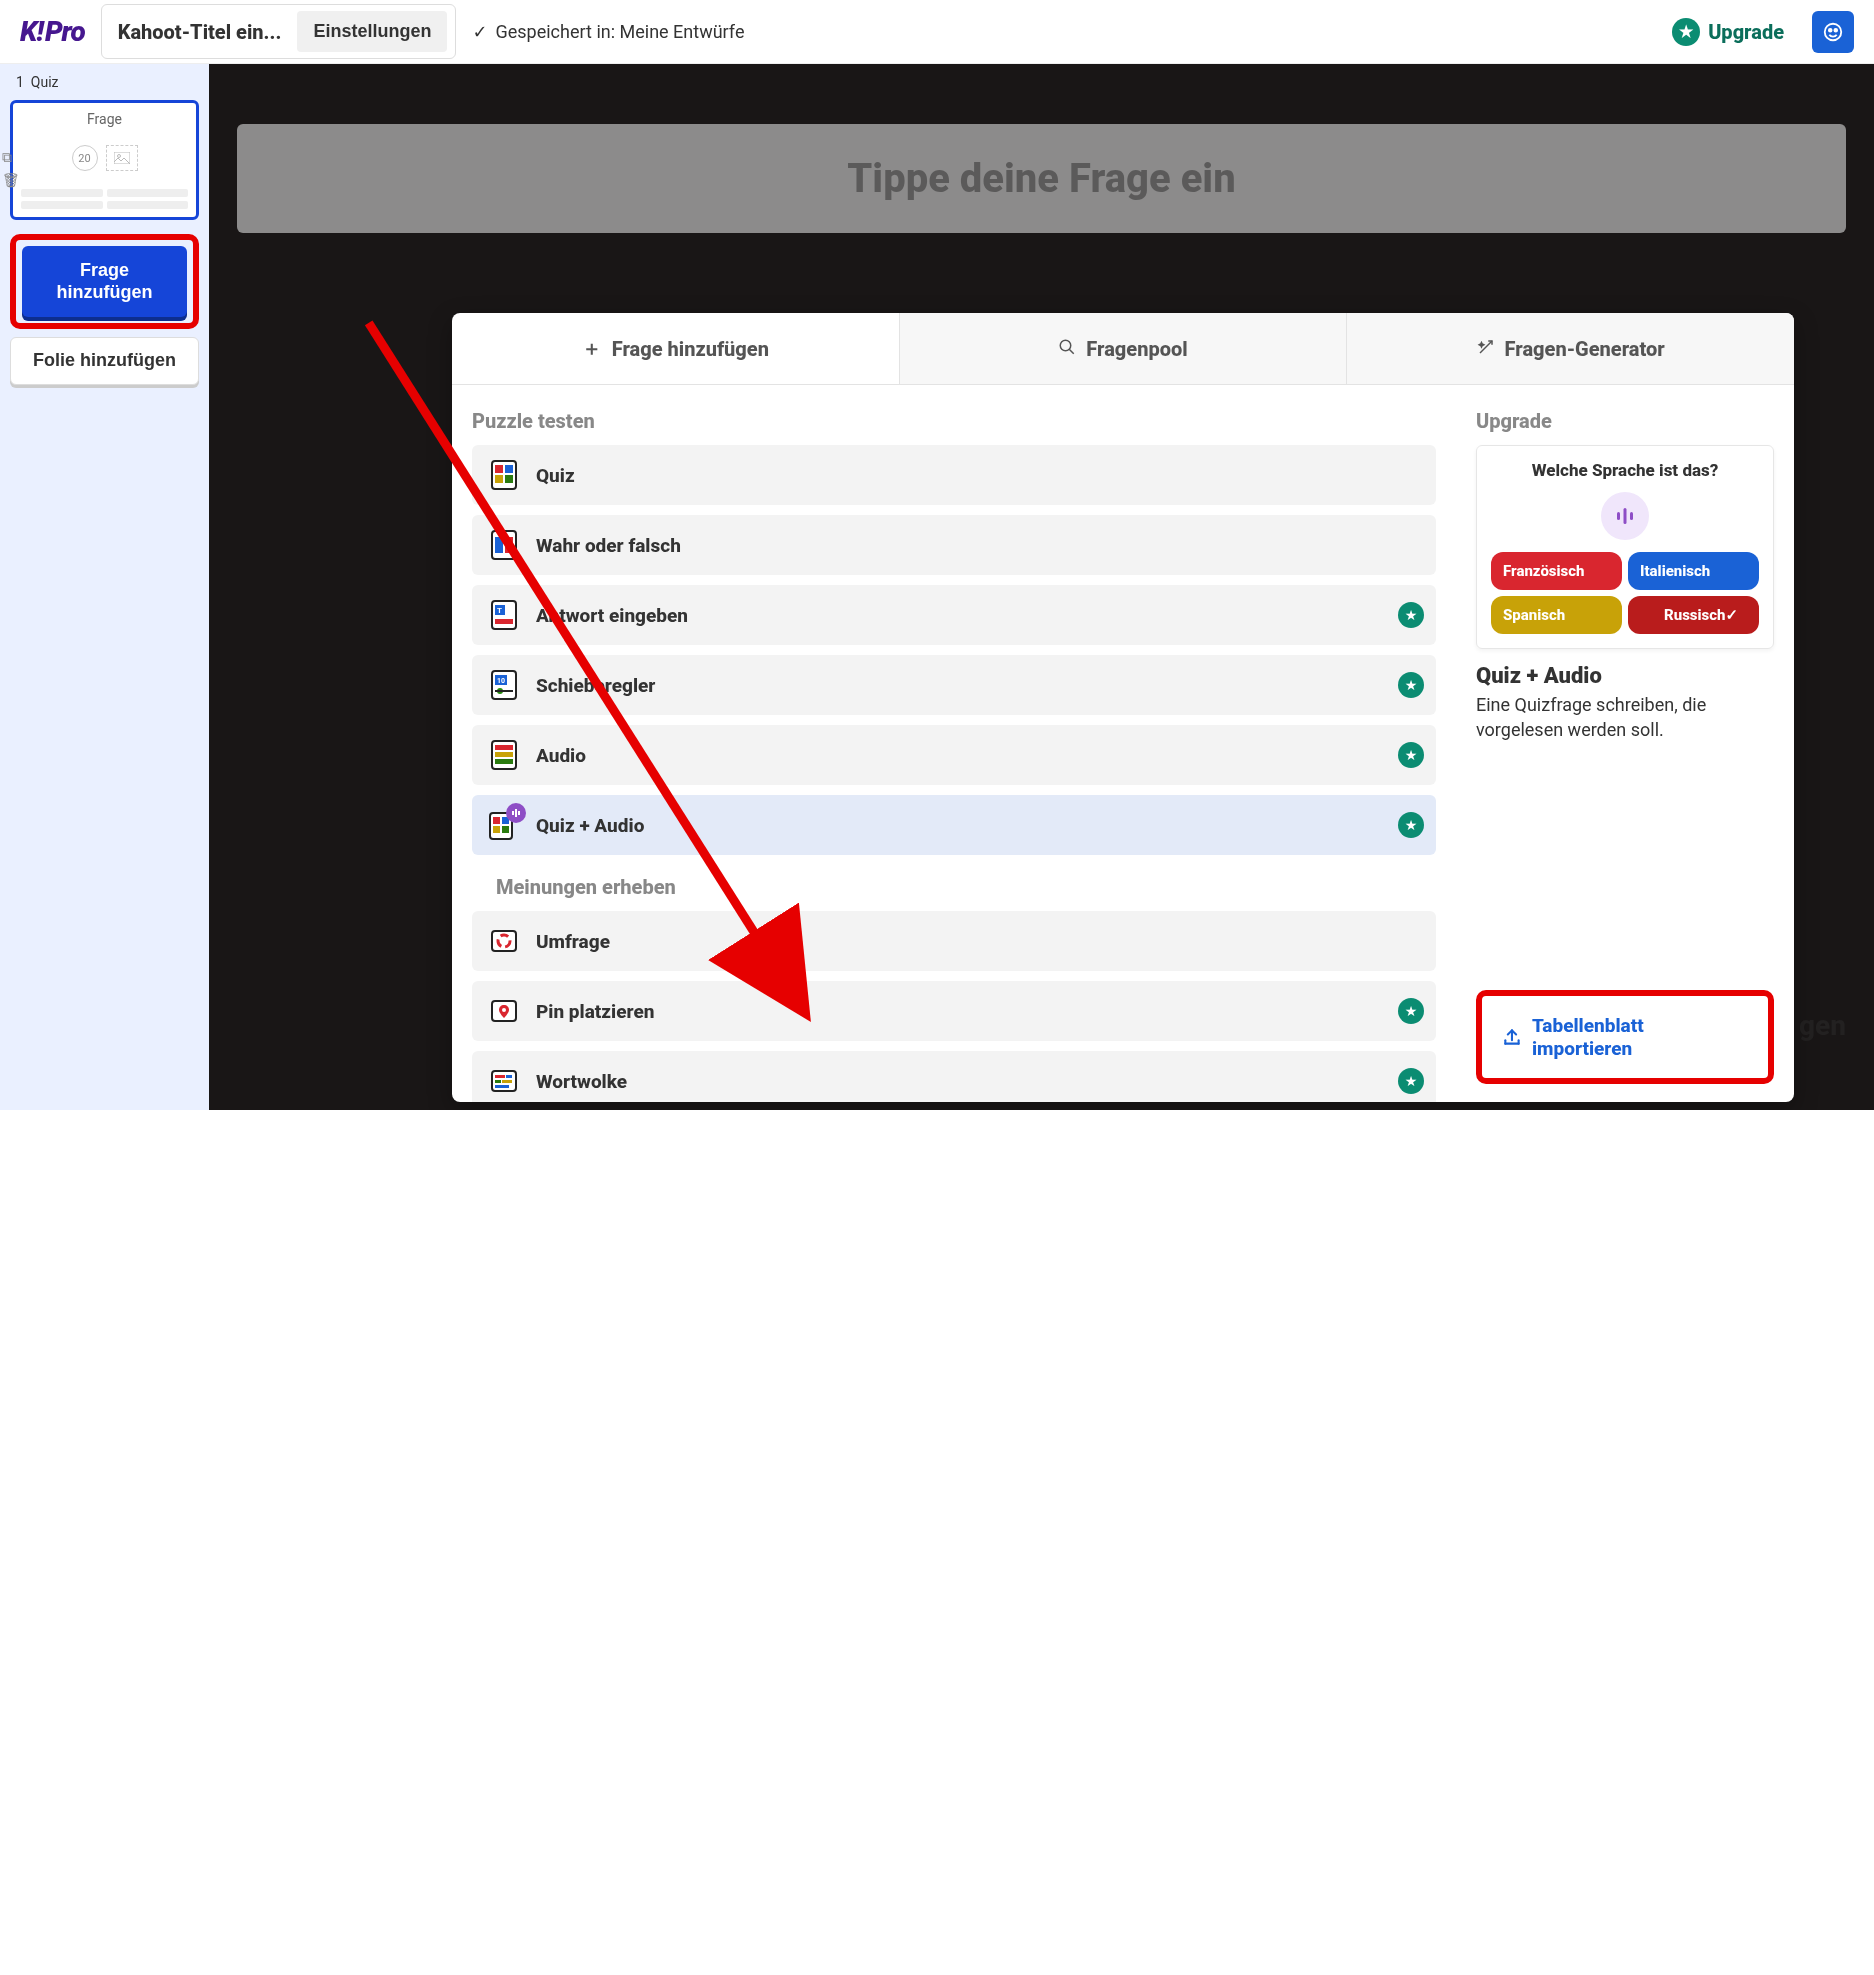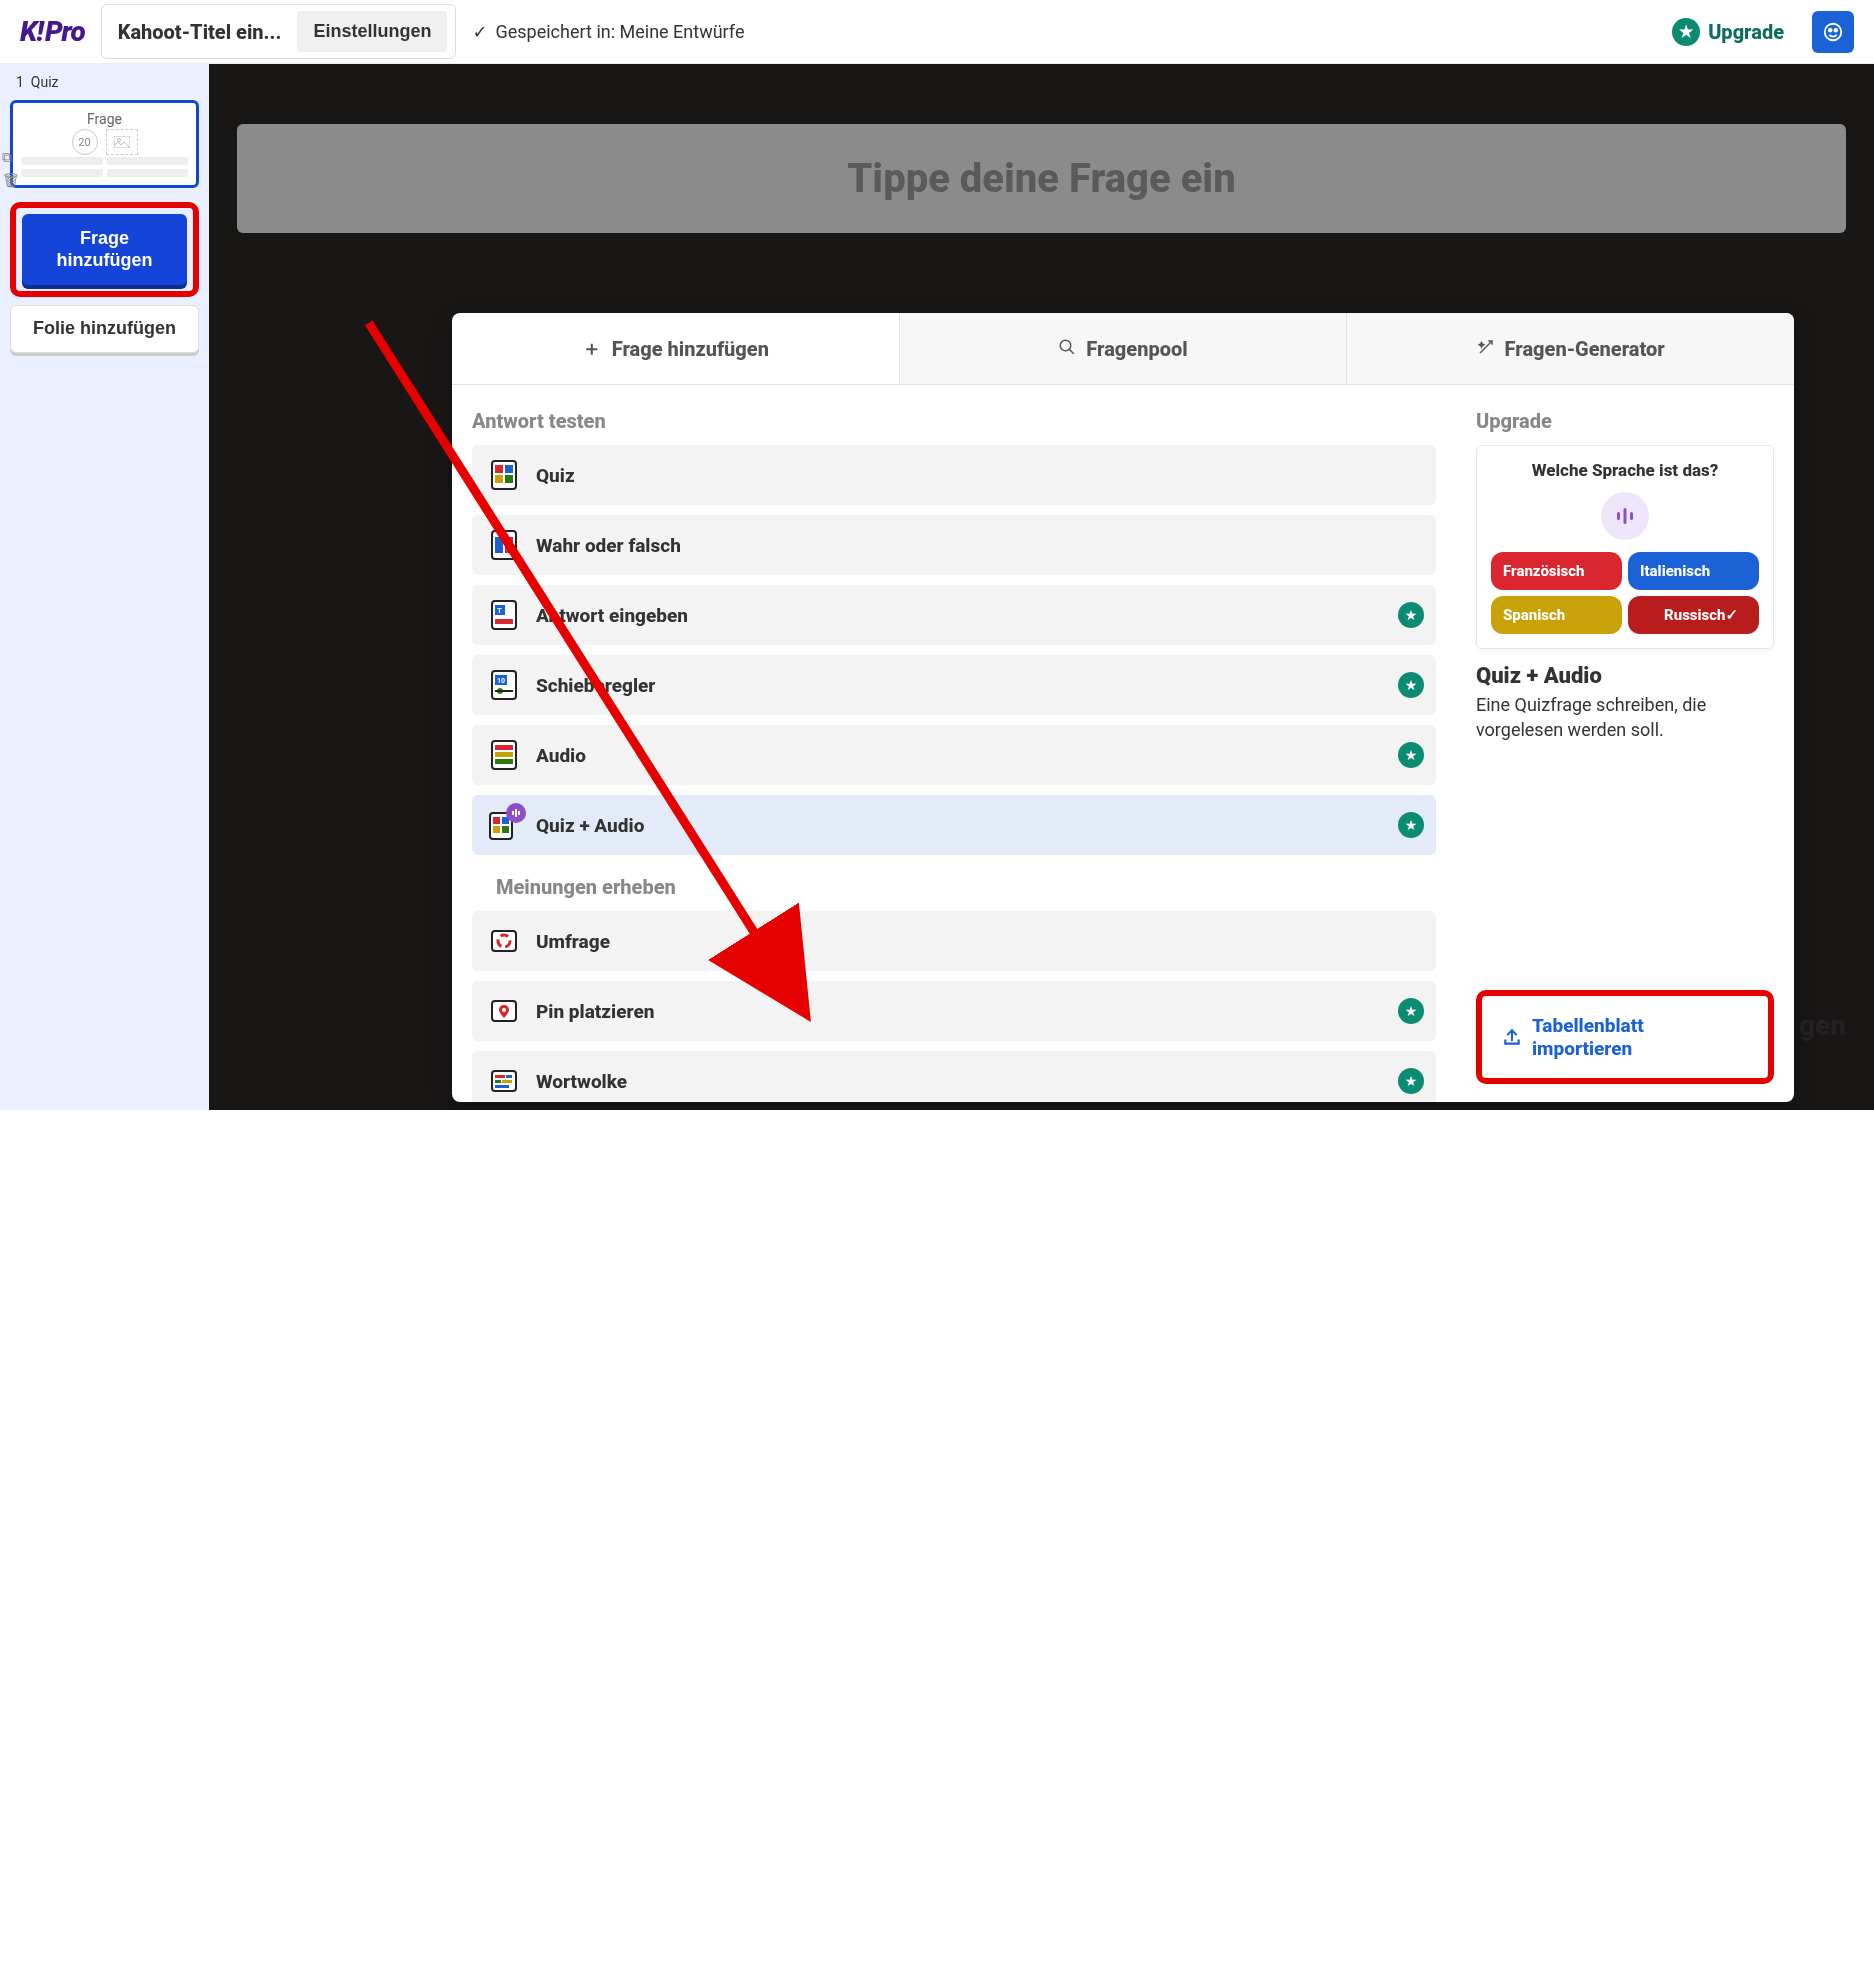--- a/index.html
+++ b/index.html
@@ -15,21 +15,21 @@
 .settings-btn { background: #f0f0f0; border: none; border-radius: 4px; padding: 10px 16px; font-weight: 800; font-size: 18px; color: #333; cursor: pointer; }
 .saved-row { display: flex; align-items: center; gap: 8px; color: #333; font-size: 18px; }
 .upgrade-row { margin-left: auto; display: flex; align-items: center; gap: 8px; color: #0b6e5b; font-weight: 800; font-size: 20px; }
 .star-badge-header { width: 28px; height: 28px; border-radius: 50%; background: #0b8c72; display: flex; align-items: center; justify-content: center; color: #fff; font-size: 16px; }
 .right-btn { background: #1a62d6; border-radius: 6px; padding: 10px; display: flex; align-items: center; justify-content: center; }
 
 
 .main { display: flex; height: calc(1110px - 64px); }
 .sidebar { width: 209px; background: #eaf0ff; padding: 10px; display: flex; flex-direction: column; gap: 10px; }
 .slide-label { font-size: 14px; font-weight: 400; color: #333; padding-left: 6px; }
-.slide-thumb { border: 3px solid #1545d8; border-radius: 6px; background: #fff; padding: 8px; display: flex; flex-direction: column; align-items: center; gap: 2px; }
+.slide-thumb { border: 3px solid #1545d8; border-radius: 6px; background: #fff; padding: 8px; display: flex; flex-direction: column; align-items: center; gap: 18px; }
 .slide-thumb .t { font-size: 14px; color: #666; }
 .slide-thumb .row { display: flex; gap: 8px; align-items: center; }
 .slide-thumb .time { width: 26px; height: 26px; border-radius: 50%; border: 1px solid #ccc; display: flex; align-items: center; justify-content: center; font-size: 11px; color: #888; }
 .slide-thumb .img { width: 32px; height: 26px; border: 1px dashed #ccc; display: flex; align-items: center; justify-content: center; color: #bbb; font-size: 11px; }
 .slide-thumb .ans { display: flex; gap: 4px; flex-wrap: wrap; width: 100%; }
 .slide-thumb .ans div { flex: 1 0 40%; height: 8px; background: #eee; border-radius: 2px; }
 .side-icons { position: absolute; left: 2px; top: 149px; display: flex; flex-direction: column; gap: 6px; color: #888; font-size: 14px; }
 .hl-box { border: 6px solid #e60000; border-radius: 10px; padding: 6px; margin-top: 4px; }
 .btn-primary { background: #1545d8; color: #fff; border: none; border-radius: 6px; padding: 14px 10px; font-weight: 800; font-size: 18px; width: 100%; cursor: pointer; box-shadow: 0 4px 0 #0d2e8f; text-align: center; line-height: 1.2; }
 .btn-secondary { background: #fff; color: #333; border: 1px solid #ddd; border-radius: 6px; padding: 12px 10px; font-weight: 800; font-size: 18px; width: 100%; cursor: pointer; box-shadow: 0 3px 0 #ccc; text-align: center; line-height: 1.2; }
@@ -168,21 +168,21 @@
                 <path d="M6 6l1 2 2 1-2 1-1 2-1-2-2-1 2-1z" fill="#555"></path>
               </svg>
           </span>
           <span>Fragen-Generator</span>
         </div>
       </div>
 
       <div class="modal-body">
 
         <div class="left-col">
-          <div class="sect-title">Antwort testen</div>
+          <div class="sect-title">Puzzle testen</div>
 
           <div class="opt">
             <div class="ic">
                 <svg class="mini-svg" viewBox="0 0 36 36">
                   <rect x="6" y="4" width="24" height="28" rx="3" fill="#fff" stroke="#222" stroke-width="2"></rect>
                   <rect x="9" y="8" width="8" height="8" fill="#d9262f"></rect>
                   <rect x="19" y="8" width="8" height="8" fill="#1a62d6"></rect>
                   <rect x="9" y="18" width="8" height="8" fill="#c8a208"></rect>
                   <rect x="19" y="18" width="8" height="8" fill="#2a7b0f"></rect>
                 </svg>

